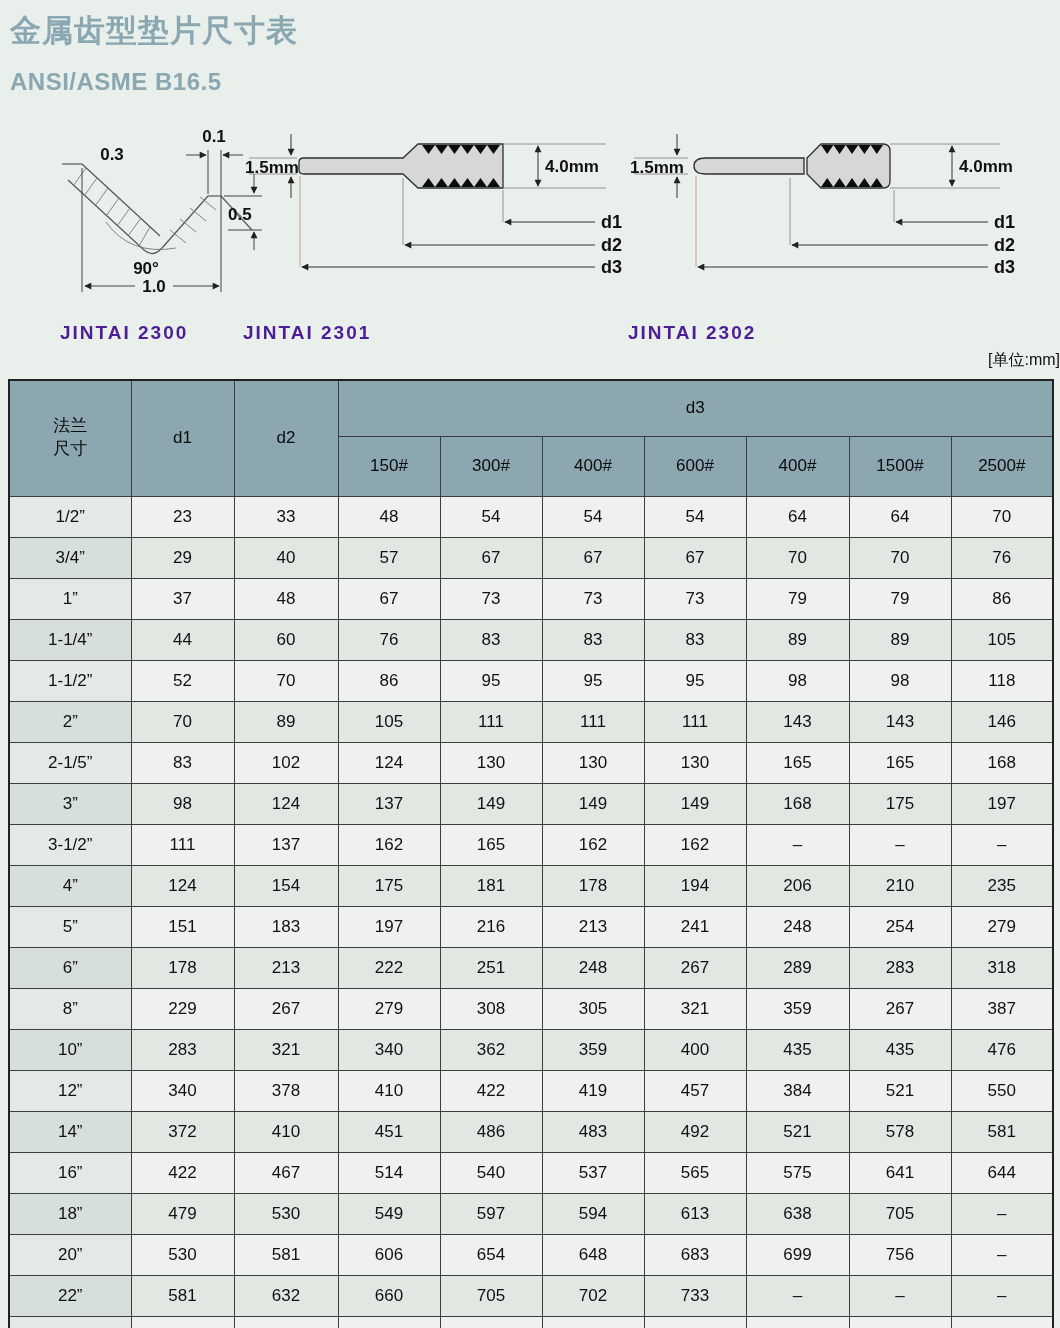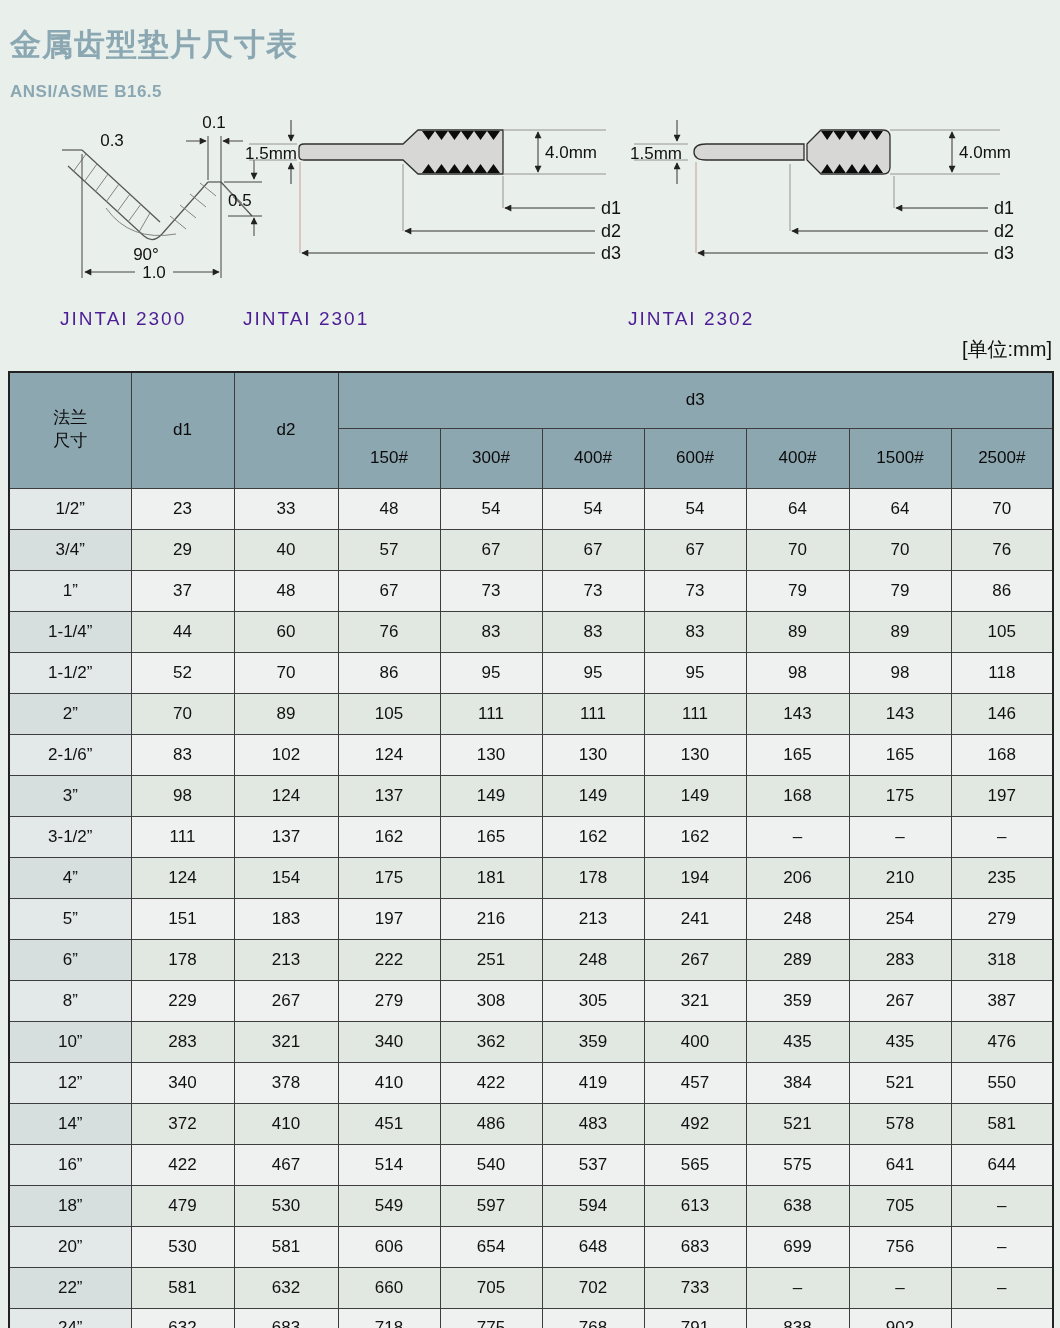--- a/index.html
+++ b/index.html
@@ -3,39 +3,39 @@
 <meta charset="utf-8">
 <style>
   html,body{margin:0;padding:0;}
   body{
     width:1060px;height:1328px;overflow:hidden;
     background:#e9efeb;
     font-family:"Liberation Sans","DejaVu Sans",sans-serif;
     color:#111;
   }
   .title{
-    margin:24px 0 0 10px;font-size:31px;font-weight:bold;
+    margin:10px 0 0 10px;font-size:31px;font-weight:bold;
     color:#8aa7b2;letter-spacing:1px;
   }
   .subtitle{
-    margin:16px 0 0 10px;font-size:17px;font-weight:bold;
+    margin:16px 0 0 10px;font-size:24px;font-weight:bold;
     color:#8aa7b2;letter-spacing:0.5px;
   }
-  .diagrams{position:relative;height:224px;margin-top:6px;}
+  .diagrams{position:relative;height:224px;margin-top:26px;font-weight:bold;}
   .diagram{position:absolute;top:0;display:flex;flex-direction:column;justify-content:space-between;}
   .diagram-1{left:60px;width:214px;height:222px;}
   .diagram-2{left:243px;width:395px;height:222px;}
   .diagram-3{left:628px;width:424px;height:222px;}
   .dlabel{
     text-align:left;font-size:19px;color:#4c1d95;letter-spacing:2px;
   }
   svg text{font-family:"Liberation Sans","DejaVu Sans",sans-serif;fill:#111;font-size:17px;}
   svg .big{font-size:18px;}
   .unit{
-    text-align:right;margin:4px 8px 0 0;font-size:20px;color:#111;
+    text-align:right;margin:4px 0 0 0;font-size:16px;color:#111;
   }
   table{
     border-collapse:collapse;table-layout:fixed;
     width:1044px;margin:8px 8px 0 8px;
     border:2px solid #222;
   }
   th,td{
     border:1px solid #3d3d3d;text-align:center;vertical-align:middle;
     font-size:17px;font-weight:normal;padding:0;
   }
@@ -284,21 +284,21 @@
           <td>89</td>
           <td>105</td>
           <td>111</td>
           <td>111</td>
           <td>111</td>
           <td>143</td>
           <td>143</td>
           <td>146</td>
         </tr>
         <tr>
-          <td>2-1/6”</td>
+          <td>2-1/5”</td>
           <td>83</td>
           <td>102</td>
           <td>124</td>
           <td>130</td>
           <td>130</td>
           <td>130</td>
           <td>165</td>
           <td>165</td>
           <td>168</td>
         </tr>

